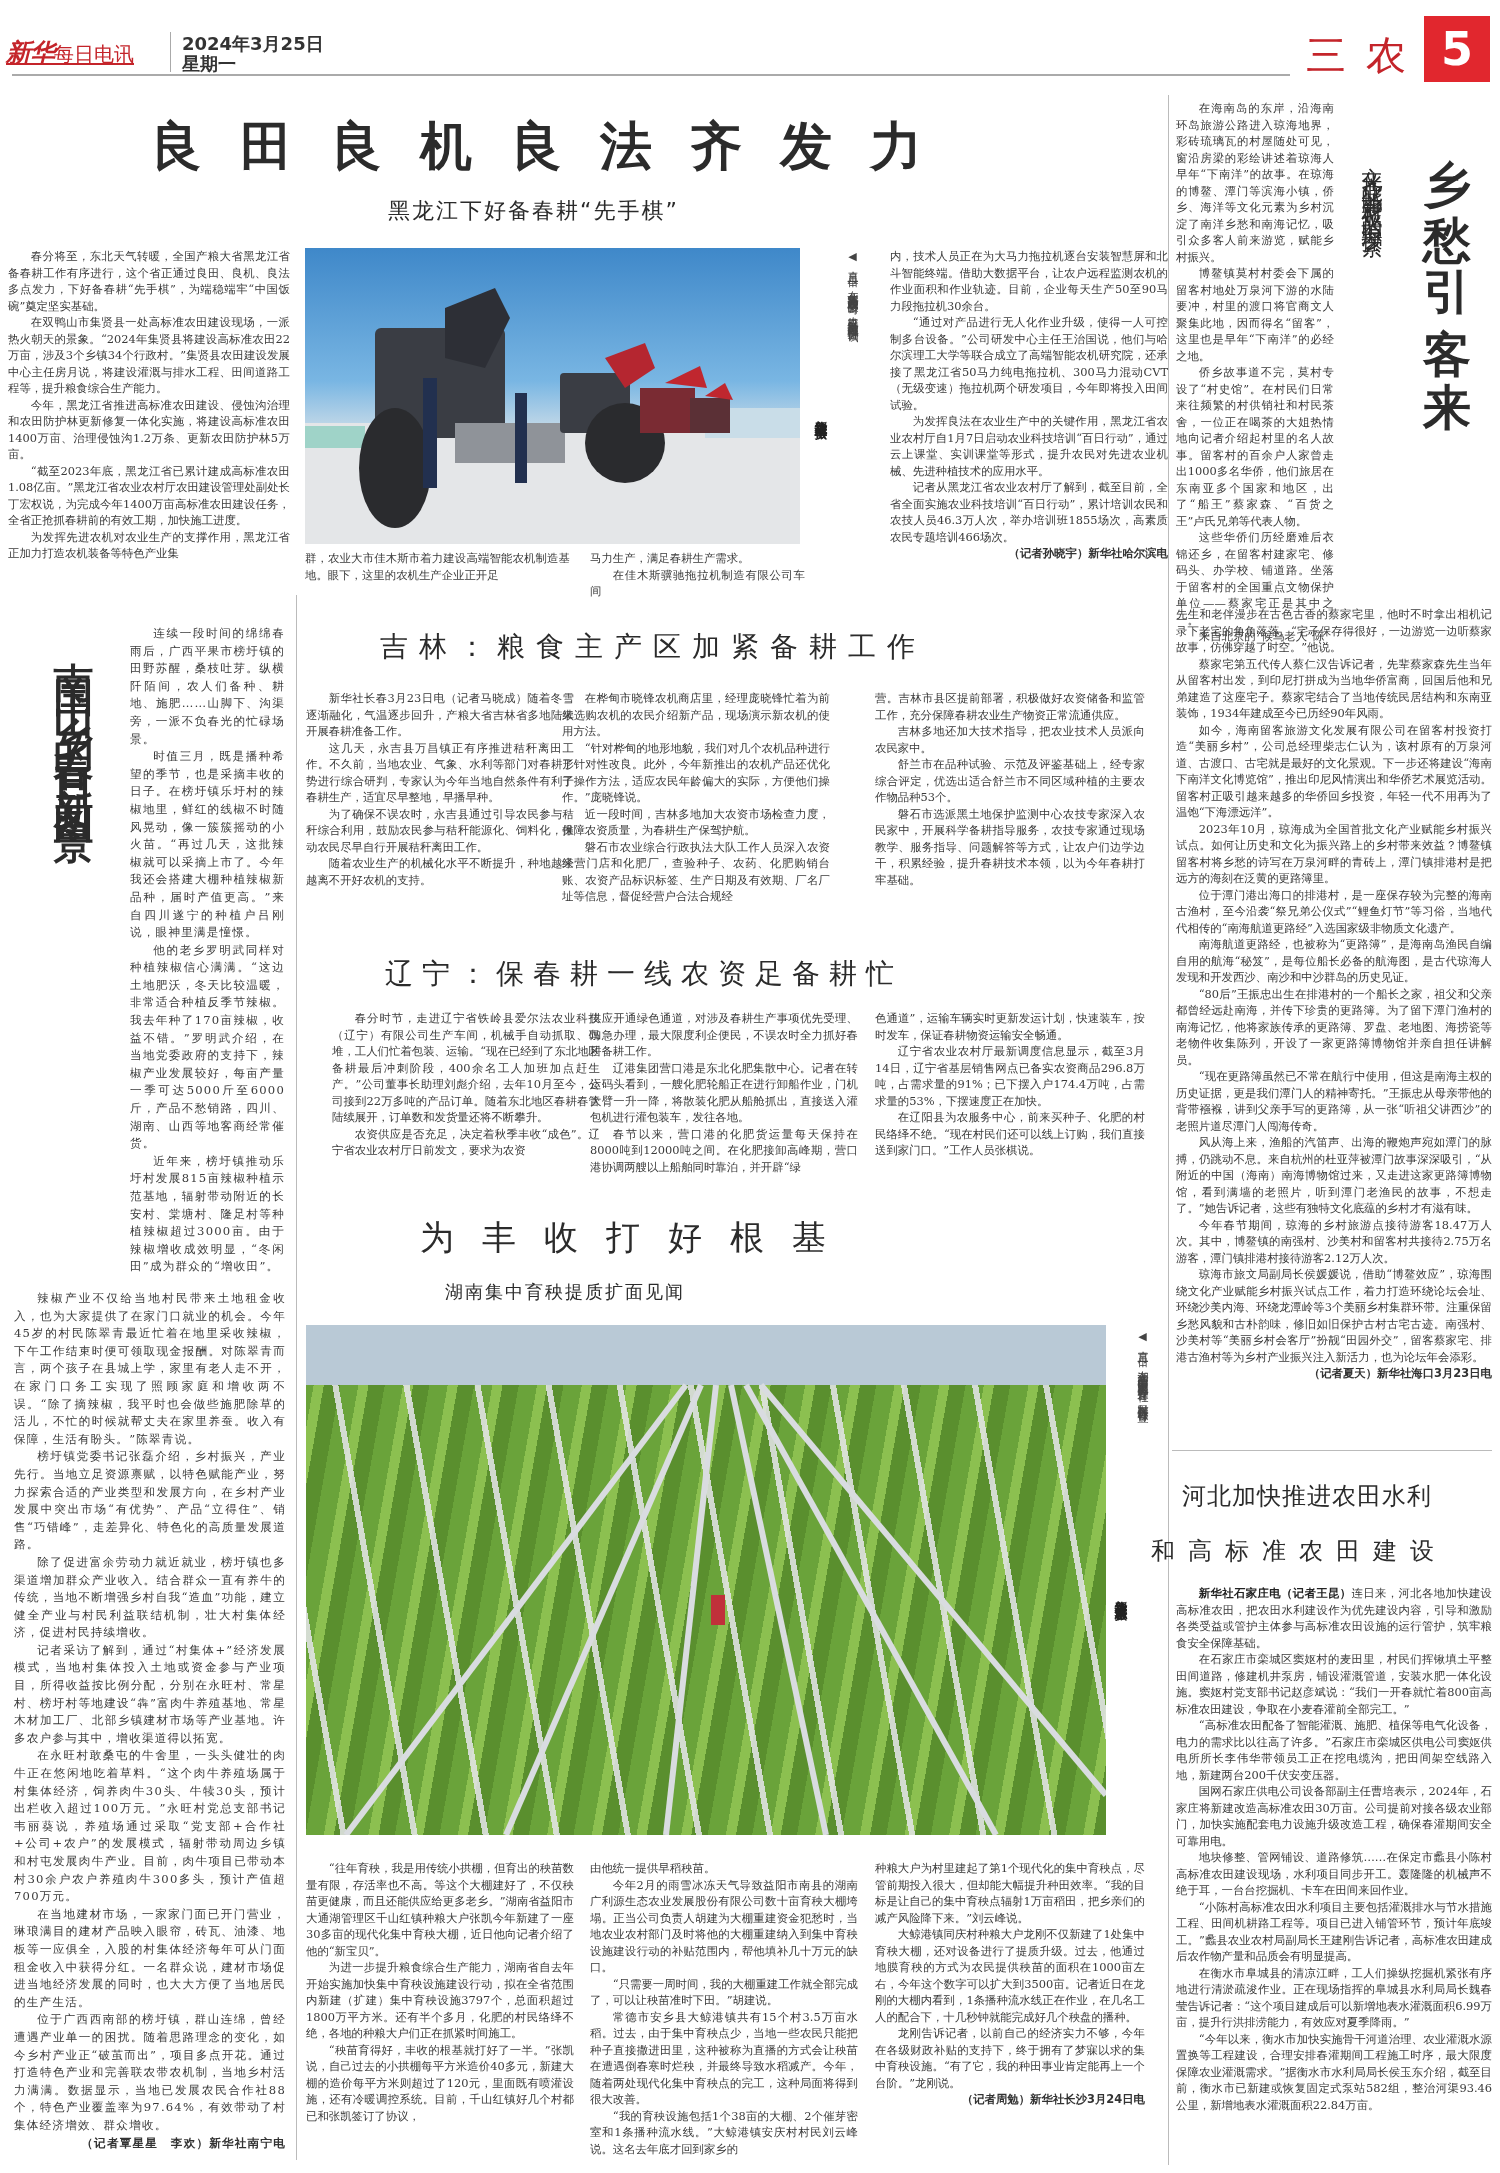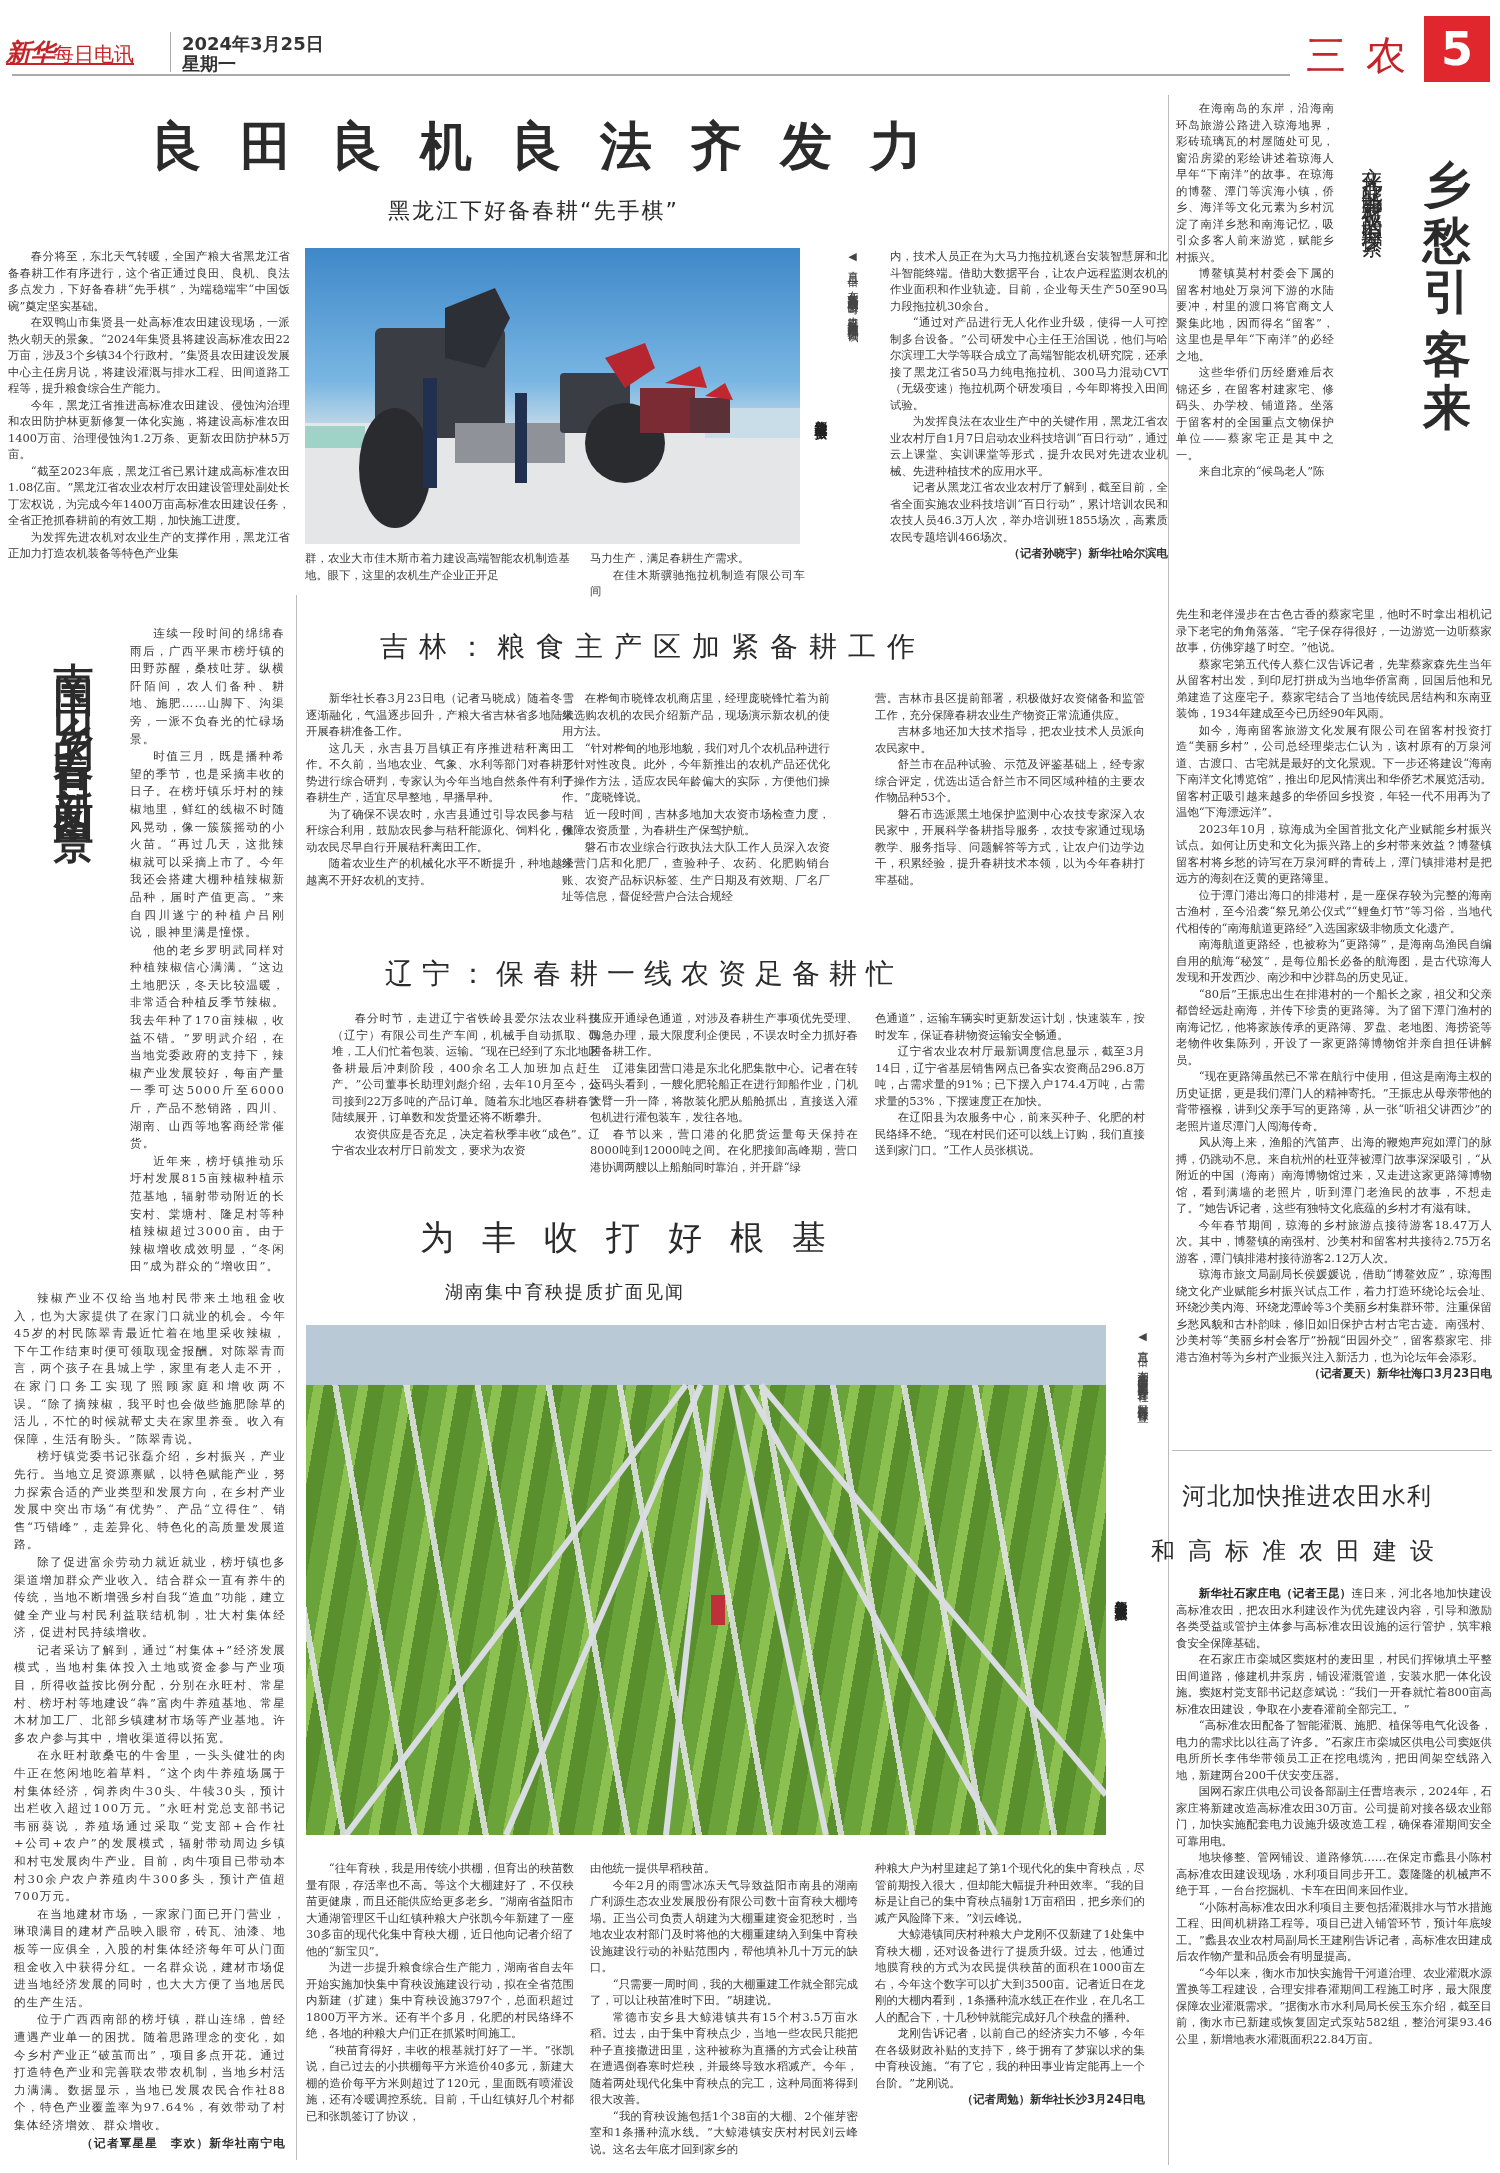--- a/index.html
+++ b/index.html
@@ -194,20 +194,21 @@
   <p style="text-indent:0">种粮大户为村里建起了第1个现代化的集中育秧点，尽管前期投入很大，但却能大幅提升种田效率。“我的目标是让自己的集中育秧点辐射1万亩稻田，把乡亲们的减产风险降下来。”刘云峰说。</p>
   <p>大鲸港镇同庆村种粮大户龙刚不仅新建了1处集中育秧大棚，还对设备进行了提质升级。过去，他通过地膜育秧的方式为农民提供秧苗的面积在1000亩左右，今年这个数字可以扩大到3500亩。记者近日在龙刚的大棚内看到，1条播种流水线正在作业，在几名工人的配合下，十几秒钟就能完成好几个秧盘的播种。</p>
   <p>龙刚告诉记者，以前自己的经济实力不够，今年在各级财政补贴的支持下，终于拥有了梦寐以求的集中育秧设施。“有了它，我的种田事业肯定能再上一个台阶。”龙刚说。</p>
   <p class="sig">（记者周勉）新华社长沙3月24日电</p>
 </div>
 
 <div class="abs vline" style="left:1168px;top:95px;height:2070px;"></div>
 <div class="abs p" style="left:1176px;top:100px;width:158px;">
   <p>在海南岛的东岸，沿海南环岛旅游公路进入琼海地界，彩砖琉璃瓦的村屋随处可见，窗沿房梁的彩绘讲述着琼海人早年“下南洋”的故事。在琼海的博鳌、潭门等滨海小镇，侨乡、海洋等文化元素为乡村沉淀了南洋乡愁和南海记忆，吸引众多客人前来游览，赋能乡村振兴。</p>
   <p>博鳌镇莫村村委会下属的留客村地处万泉河下游的水陆要冲，村里的渡口将官商文人聚集此地，因而得名“留客”，这里也是早年“下南洋”的必经之地。</p>
+  <p>侨乡故事道不完，莫村专设了“村史馆”。在村民们日常来往频繁的村供销社和村民茶舍，一位正在喝茶的大姐热情地向记者介绍起村里的名人故事。留客村的百余户人家曾走出1000多名华侨，他们旅居在东南亚多个国家和地区，出了“船王”蔡家森、“百货之王”卢氏兄弟等代表人物。</p>
   <p>这些华侨们历经磨难后衣锦还乡，在留客村建家宅、修码头、办学校、铺道路。坐落于留客村的全国重点文物保护单位——蔡家宅正是其中之一。</p>
   <p>来自北京的“候鸟老人”陈</p>
 </div>
 <div class="abs h-light vr" style="left:1360px;top:150px;font-size:21px;letter-spacing:5px;line-height:24px;">文化产业赋能乡村振兴的琼海探索</div>
 <div class="abs h-black vr" style="left:1418px;top:120px;font-size:48px;letter-spacing:56px;line-height:60px;">乡愁引客来</div>
 
 <div class="abs p" style="left:1176px;top:606px;width:316px;">
   <p style="text-indent:0">先生和老伴漫步在古色古香的蔡家宅里，他时不时拿出相机记录下老宅的角角落落。“宅子保存得很好，一边游览一边听蔡家故事，仿佛穿越了时空。”他说。</p>
   <p>蔡家宅第五代传人蔡仁汉告诉记者，先辈蔡家森先生当年从留客村出发，到印尼打拼成为当地华侨富商，回国后他和兄弟建造了这座宅子。蔡家宅结合了当地传统民居结构和东南亚装饰，1934年建成至今已历经90年风雨。</p>
   <p>如今，海南留客旅游文化发展有限公司在留客村投资打造“美丽乡村”，公司总经理柴志仁认为，该村原有的万泉河道、古渡口、古宅就是最好的文化景观。下一步还将建设“海南下南洋文化博览馆”，推出印尼风情演出和华侨艺术展览活动。留客村正吸引越来越多的华侨回乡投资，年轻一代不用再为了温饱“下海漂远洋”。</p>
@@ -225,14 +226,15 @@
 <div class="abs hr" style="left:1172px;top:1450px;width:320px;"></div>
 <div class="abs h-light" style="left:1182px;top:1480px;font-size:24px;letter-spacing:1px;">河北加快推进农田水利</div>
 <div class="abs h-light" style="left:1151px;top:1535px;font-size:24px;letter-spacing:13px;">和高标准农田建设</div>
 <div class="abs p" style="left:1176px;top:1585px;width:316px;">
   <p><span class="lead">新华社石家庄电（记者王昆）</span><span>连日来，河北各地加快建设高标准农田，把农田水利建设作为优先建设内容，引导和激励各类受益或管护主体参与高标准农田设施的运行管护，筑牢粮食安全保障基础。</span></p>
   <p>在石家庄市栾城区窦妪村的麦田里，村民们挥锹填土平整田间道路，修建机井泵房，铺设灌溉管道，安装水肥一体化设施。窦妪村党支部书记赵彦斌说：“我们一开春就忙着800亩高标准农田建设，争取在小麦春灌前全部完工。”</p>
   <p>“高标准农田配备了智能灌溉、施肥、植保等电气化设备，电力的需求比以往高了许多。”石家庄市栾城区供电公司窦妪供电所所长李伟华带领员工正在挖电缆沟，把田间架空线路入地，新建两台200千伏安变压器。</p>
   <p>国网石家庄供电公司设备部副主任曹培表示，2024年，石家庄将新建改造高标准农田30万亩。公司提前对接各级农业部门，加快实施配套电力设施升级改造工程，确保春灌期间安全可靠用电。</p>
   <p>地块修整、管网铺设、道路修筑……在保定市蠡县小陈村高标准农田建设现场，水利项目同步开工。轰隆隆的机械声不绝于耳，一台台挖掘机、卡车在田间来回作业。</p>
   <p>“小陈村高标准农田水利项目主要包括灌溉排水与节水措施工程、田间机耕路工程等。项目已进入铺管环节，预计年底竣工。”蠡县农业农村局副局长王建刚告诉记者，高标准农田建成后农作物产量和品质会有明显提高。</p>
+  <p>在衡水市阜城县的清凉江畔，工人们操纵挖掘机紧张有序地进行清淤疏浚作业。正在现场指挥的阜城县水利局局长魏春莹告诉记者：“这个项目建成后可以新增地表水灌溉面积6.99万亩，提升行洪排涝能力，有效应对夏季降雨。”</p>
   <p>“今年以来，衡水市加快实施骨干河道治理、农业灌溉水源置换等工程建设，合理安排春灌期间工程施工时序，最大限度保障农业灌溉需求。”据衡水市水利局局长侯玉东介绍，截至目前，衡水市已新建或恢复固定式泵站582组，整治河渠93.46公里，新增地表水灌溉面积22.84万亩。</p>
 </div>
 
 </body></html>

